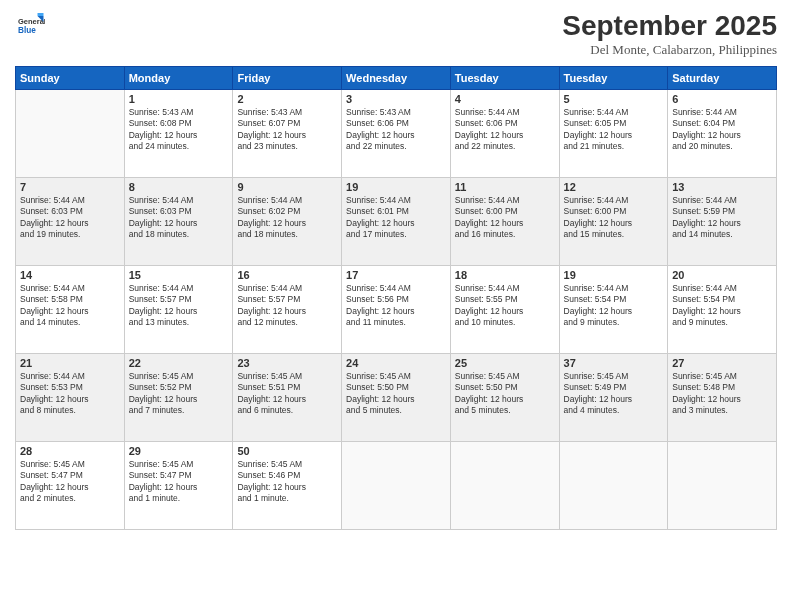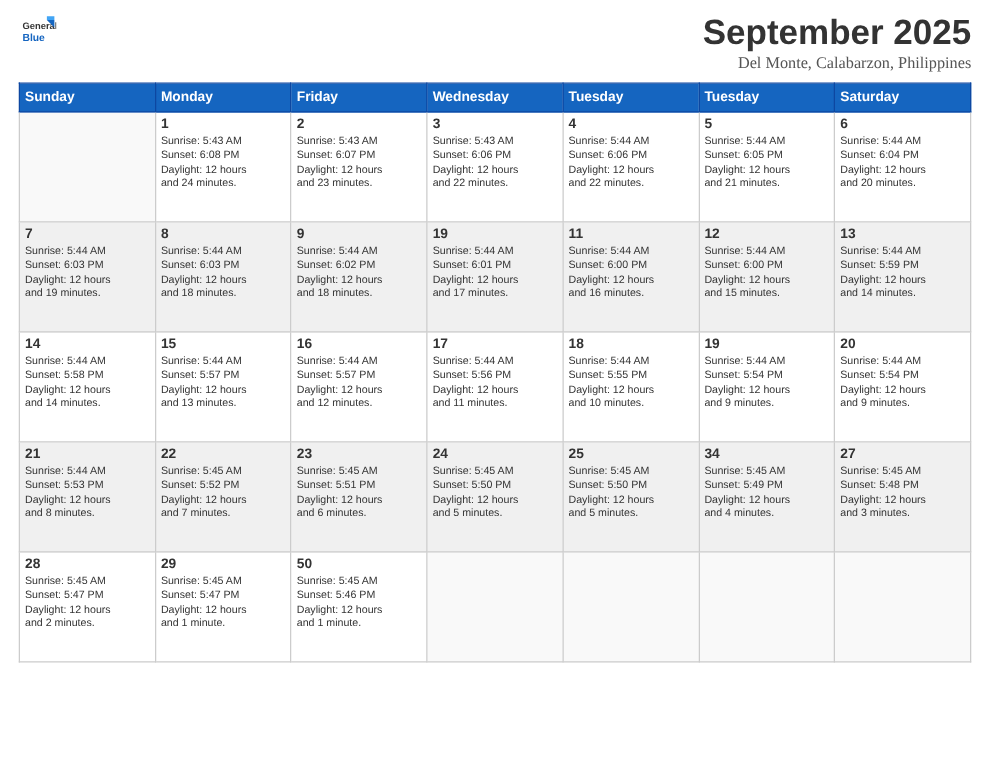--- a/index.html
+++ b/index.html
@@ -291,21 +291,21 @@
 and 5 minutes.</div>
           </td>
           <td>
             <div class="day-number">25</div>
             <div class="day-info" style="white-space: pre-line;">Sunrise: 5:45 AM
 Sunset: 5:50 PM
 Daylight: 12 hours
 and 5 minutes.</div>
           </td>
           <td>
-            <div class="day-number">34</div>
+            <div class="day-number">37</div>
             <div class="day-info" style="white-space: pre-line;">Sunrise: 5:45 AM
 Sunset: 5:49 PM
 Daylight: 12 hours
 and 4 minutes.</div>
           </td>
           <td>
             <div class="day-number">27</div>
             <div class="day-info" style="white-space: pre-line;">Sunrise: 5:45 AM
 Sunset: 5:48 PM
 Daylight: 12 hours

